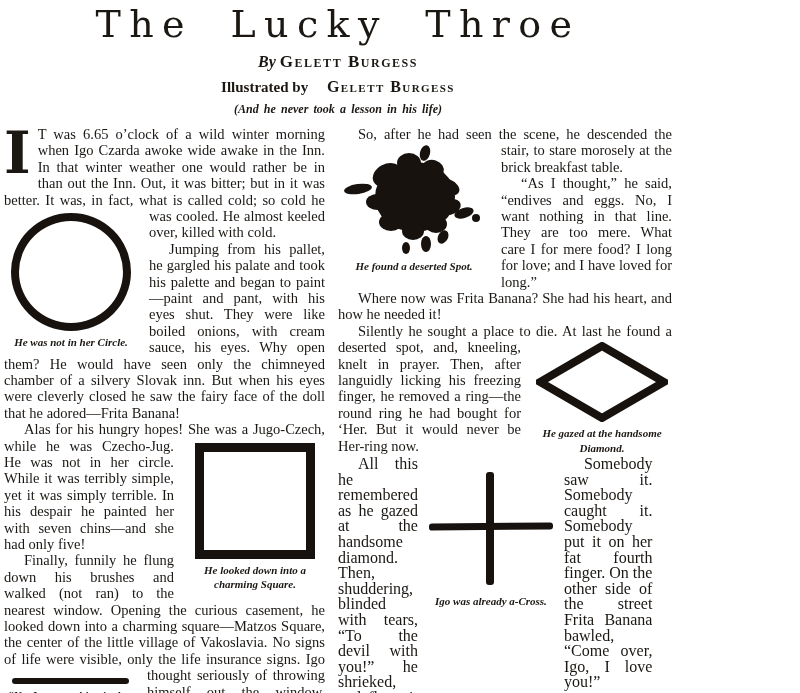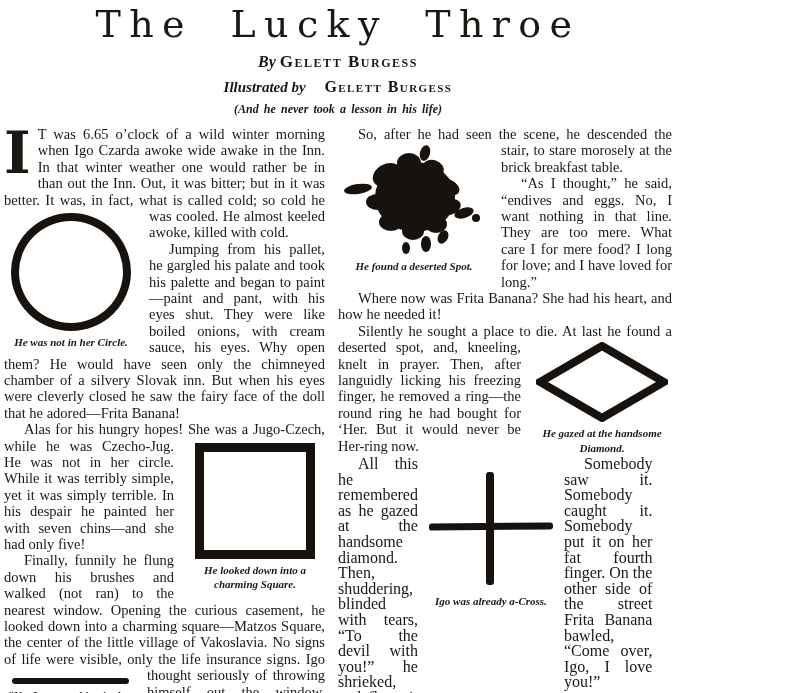--- a/index.html
+++ b/index.html
@@ -13,21 +13,21 @@
   .hdr{text-align:center;}
   .title{
     font-family:"DejaVu Serif", serif;
     font-size:38px;font-weight:500;margin:2px 0 7px;
     letter-spacing:0.22em;word-spacing:0.45em;line-height:1.05;
   }
   .byline{font-size:16px;margin-bottom:6px;}
   .byline .pfx{font-style:italic;font-weight:600;margin-right:0;}
   .sc{font-variant-caps:small-caps;font-weight:600;letter-spacing:0.09em;font-size:17px;}
   .illus{font-size:15px;margin-bottom:6px;}
-  .illus .pfx{font-style:italic;font-weight:600;margin-right:15px;}
+  .illus .pfx{font-weight:600;margin-right:15px;}
   .illus .sc{font-size:16px;}
   .tagline{font-size:12px;font-style:italic;font-weight:700;margin-bottom:9px;word-spacing:0.18em;}
   
   .columns{display:flex;gap:13px;}
   .col{width:50%;font-size:14.5px;line-height:16.4px;text-align:justify;}
   .col p{margin:0;}
   .indent{text-indent:20px;}
   
   .dropcap{
     float:left;font-family:"DejaVu Serif", serif;font-weight:700;
@@ -83,21 +83,21 @@
 
   <div class="columns">
 
     <div class="col">
       <p>
         <span class="dropcap">I</span><span>T was 6.65 o’clock of a wild winter morning when Igo Czarda awoke wide awake in the Inn.  In that winter weather one would rather be in than out the Inn.  Out, it was bitter;  but in it was better.  It was, in fact, what is called cold; so cold he was cooled.</span>
         <span class="fig figL circle-wrap">
           <span class="circle-shape"></span>
           <span class="fig-caption">He was not in her Circle.</span>
         </span>
-        <span>He almost keeled awoke, killed with cold.</span>
+        <span>He almost keeled over, killed with cold.</span>
       </p>
       <p class="indent">Jumping from his pallet, he gargled his palate and took his palette and began to paint—paint and pant, with his eyes shut.  They were like boiled onions, with cream sauce, his eyes.  Why open them?  He would have seen only the chimneyed chamber of a silvery Slovak inn.  But when his eyes were cleverly closed he saw the fairy face of the doll that he adored—Frita Banana!</p>
       <p class="indent">
         <span>Alas for his hungry hopes!  She was a Jugo-Czech,</span>
         <span class="fig figR square-wrap">
           <span class="square-shape"></span>
           <span class="fig-caption">He looked down into a charming Square.</span>
         </span>
         <span>while he was Czecho-Jug.  He was not in her circle.  While it was terribly simple, yet it was simply terrible.  In his despair he painted her with seven chins—and she had only five!</span>
       </p>

